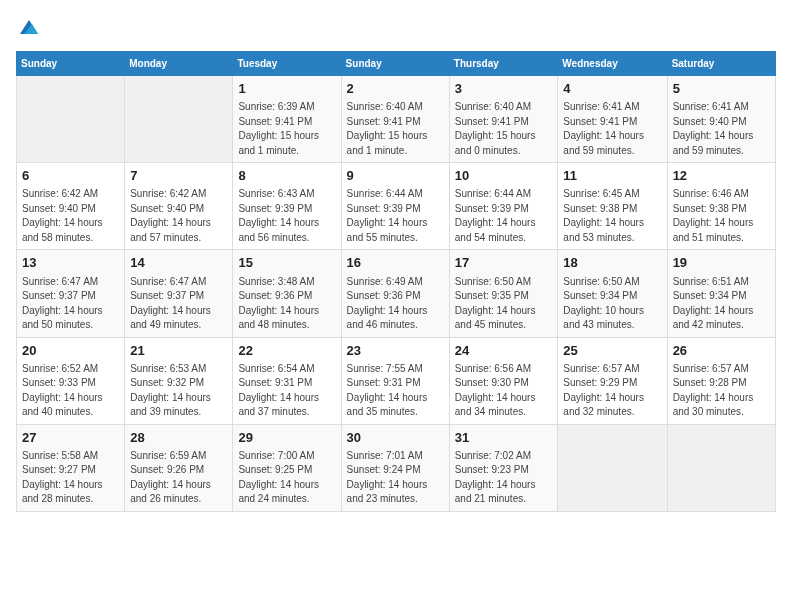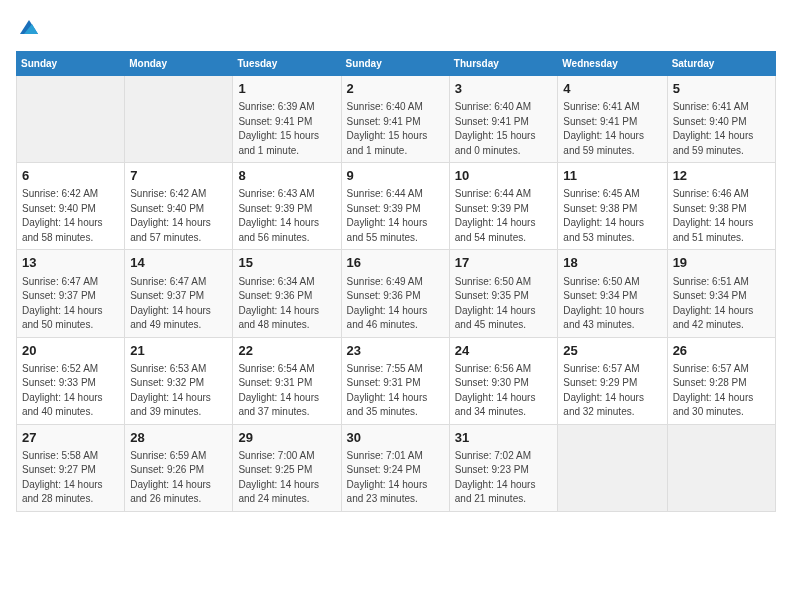--- a/index.html
+++ b/index.html
@@ -219,21 +219,21 @@
           <div class="day-info">Daylight: 14 hours and 50 minutes.</div>
         </td>
         <td>
           <span class="day-number">14</span>
           <div class="day-info">Sunrise: 6:47 AM</div>
           <div class="day-info">Sunset: 9:37 PM</div>
           <div class="day-info">Daylight: 14 hours and 49 minutes.</div>
         </td>
         <td>
           <span class="day-number">15</span>
-          <div class="day-info">Sunrise: 6:34 AM</div>
+          <div class="day-info">Sunrise: 3:48 AM</div>
           <div class="day-info">Sunset: 9:36 PM</div>
           <div class="day-info">Daylight: 14 hours and 48 minutes.</div>
         </td>
         <td>
           <span class="day-number">16</span>
           <div class="day-info">Sunrise: 6:49 AM</div>
           <div class="day-info">Sunset: 9:36 PM</div>
           <div class="day-info">Daylight: 14 hours and 46 minutes.</div>
         </td>
         <td>

